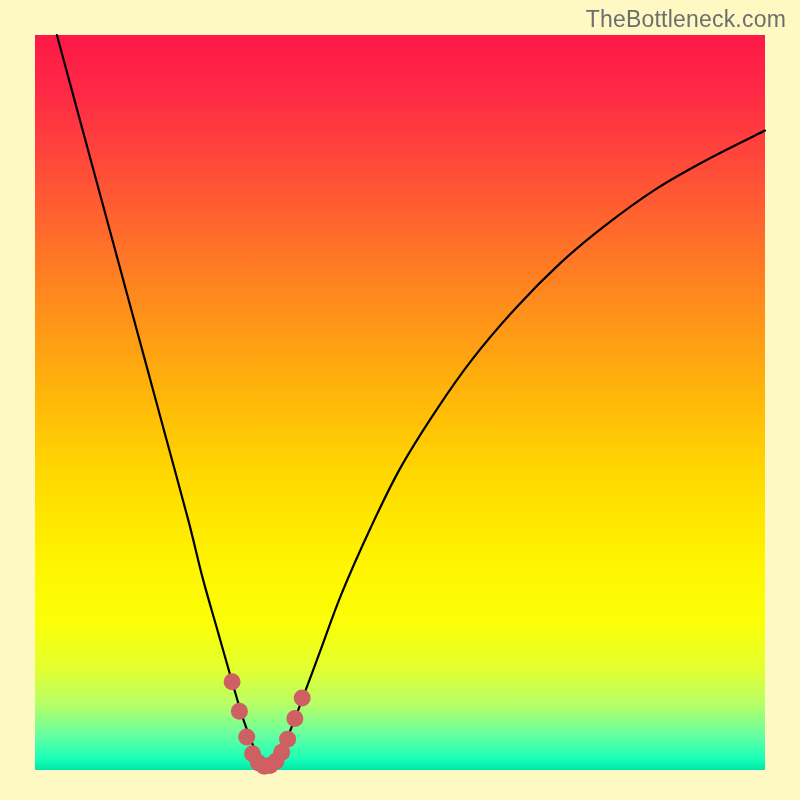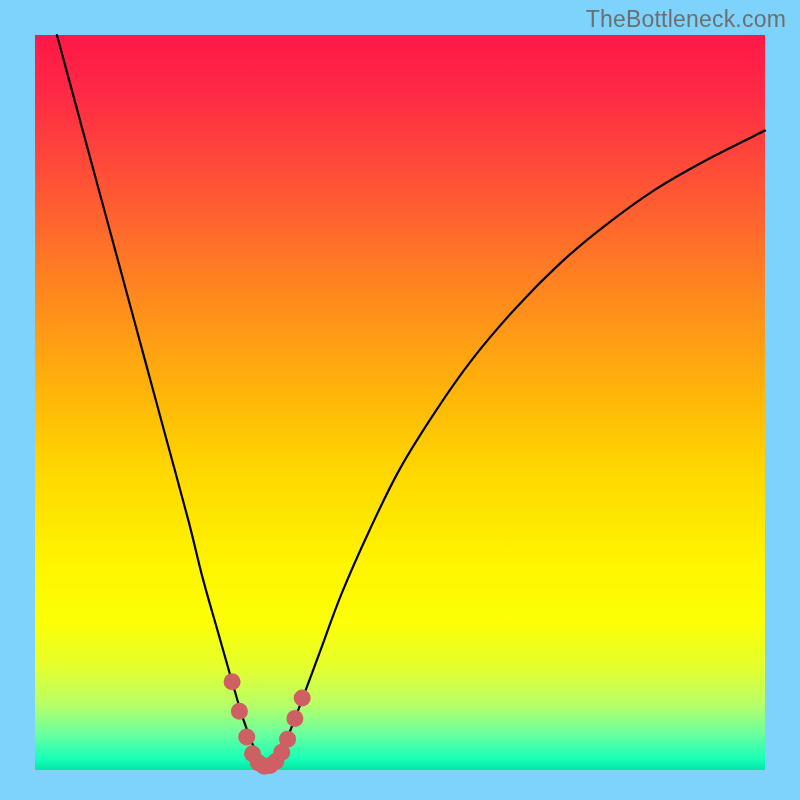--- a/index.html
+++ b/index.html
@@ -10,21 +10,21 @@
     overflow: hidden;
     background: #000;
     font-family: Arial, Helvetica, sans-serif;
   }
   .frame {
     position: absolute;
     top: 0;
     left: 0;
     width: 800px;
     height: 800px;
-    background: #7dd3fc;
+    background: #fef9c3;
   }
   .watermark {
     position: absolute;
     top: 6px;
     right: 14px;
     color: #6e6e6e;
     font-size: 23px;
     font-weight: 400;
     letter-spacing: 0.2px;
     z-index: 10;

